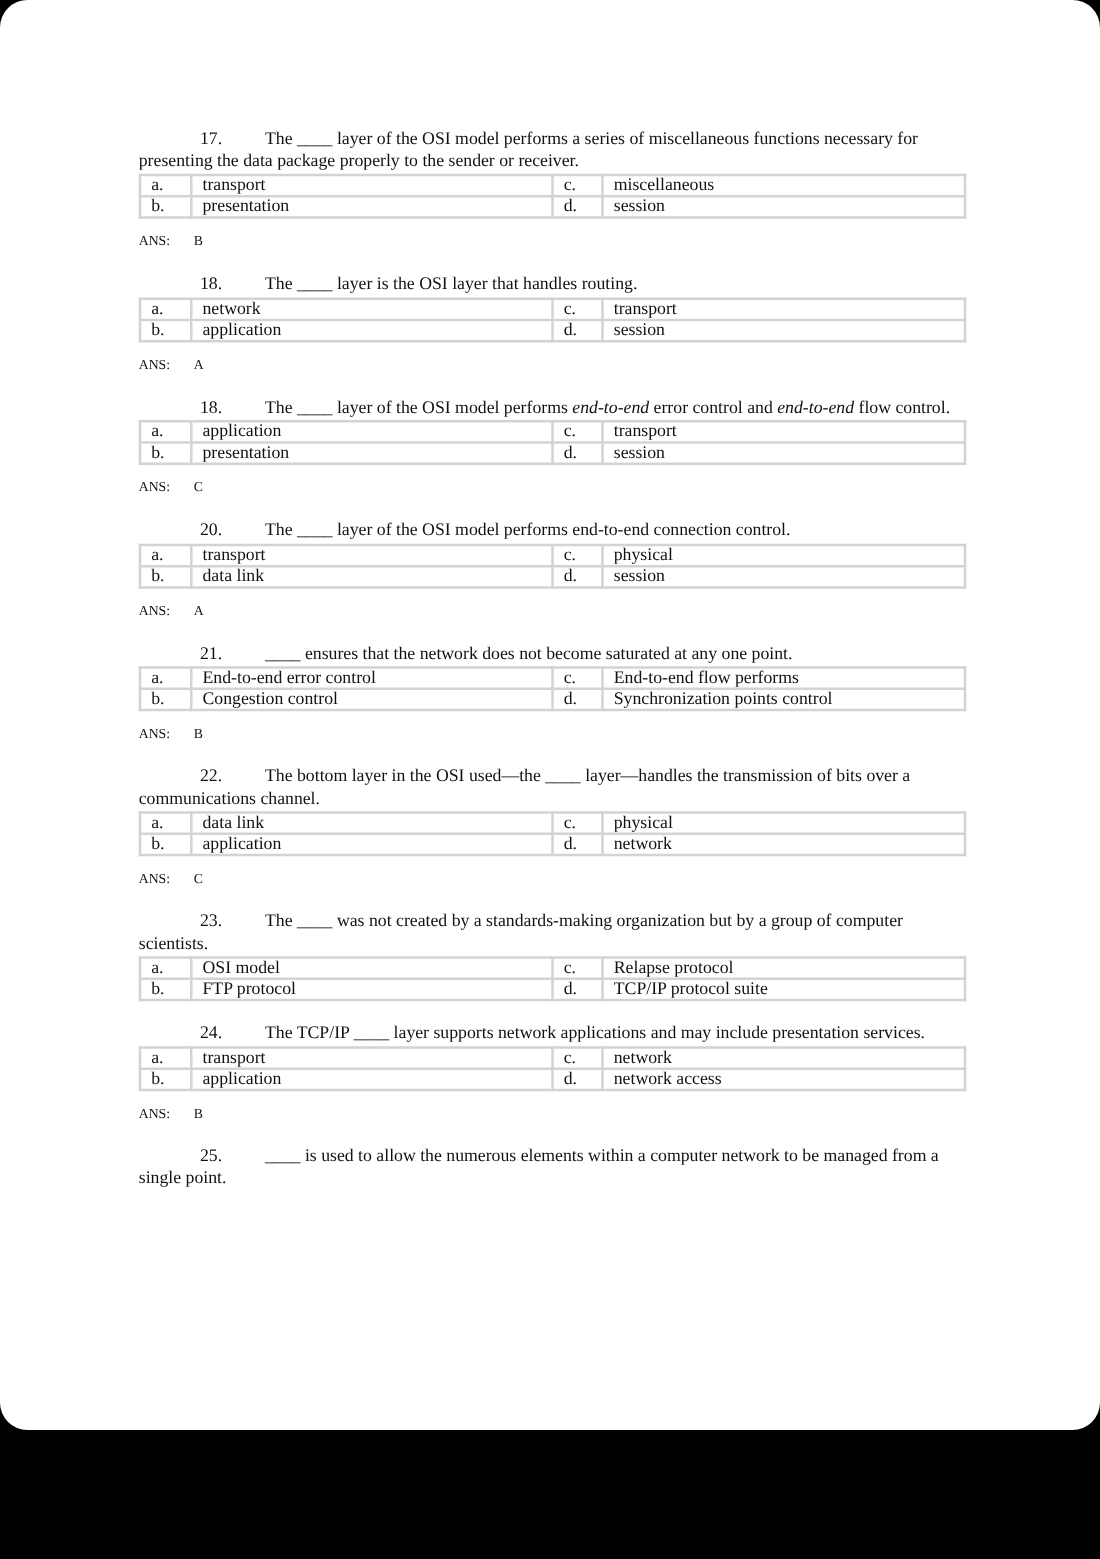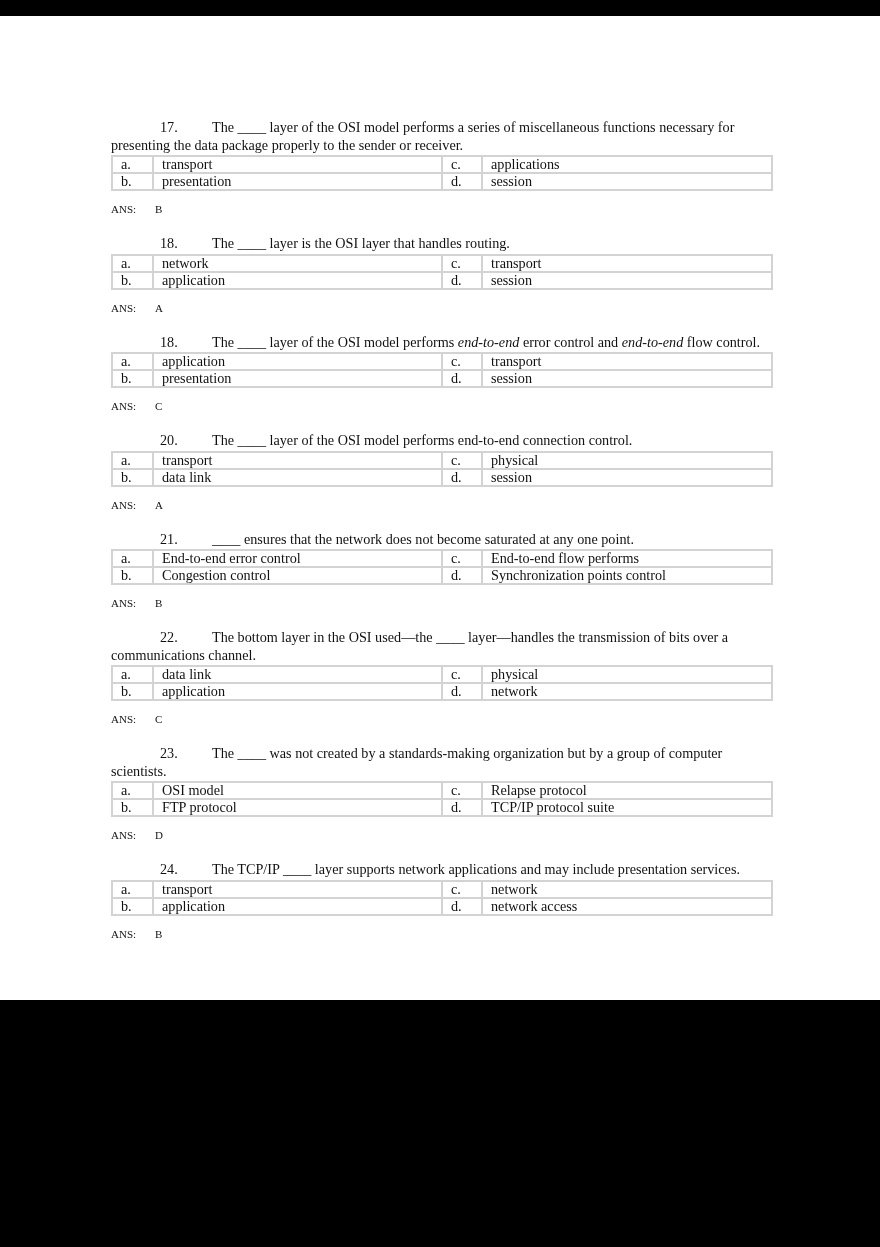--- a/index.html
+++ b/index.html
@@ -1,22 +1,23 @@
 <!DOCTYPE html>
 <html><head>
 <meta charset="utf-8">
 <style>
   html, body { margin: 0; padding: 0; }
   body {
     width: 880px; height: 1247px; background: #000; overflow: hidden;
     font-family: "Liberation Serif", "DejaVu Serif", serif; color: #111;
   }
   .page {
-    position: absolute; left: 0; top: 16px; width: 880px; height: 984px;
+    position: absolute; left: 0; top: 0; width: 880px; height: 1144px;
     background: #fff;
+    border-radius: 22px;
   }
   .content { position: absolute; left: 111px; top: 103px; width: 660px; }
   .question { margin: 0; }
   .stem {
     font-size: 14.2px; line-height: 17.5px; margin: 0; padding: 0;
   }
   .stem .num { display: inline-block; width: 52px; padding-left: 49px; box-sizing: content-box; }
   .stem .num { margin-left: 0; }
   .stem em { }
   table.choices {
@@ -48,21 +49,21 @@
             <col class="l">
             <col class="t">
             <col class="l2">
             <col class="t2">
           </colgroup>
         <tbody>
             <tr>
           <td>a.</td>
           <td>transport</td>
           <td>c.</td>
-          <td>applications</td>
+          <td>miscellaneous</td>
         </tr>
         <tr>
           <td>b.</td>
           <td>presentation</td>
           <td>d.</td>
           <td>session</td>
         </tr>
       </tbody>
         </table>
       <p class="ans"><span class="lbl">ANS:</span><span>B</span></p>
@@ -226,21 +227,20 @@
           <td>Relapse protocol</td>
         </tr>
         <tr>
           <td>b.</td>
           <td>FTP protocol</td>
           <td>d.</td>
           <td>TCP/IP protocol suite</td>
         </tr>
       </tbody>
         </table>
-      <p class="ans"><span class="lbl">ANS:</span><span>D</span></p>
     </div>
     <div class="q-gap"></div>
 
     <div class="question">
       <p class="stem"><span class="num">24.</span><span>The TCP/IP ____ layer supports network applications and may include presentation services.</span></p>
       <table class="choices">
         <colgroup>
             <col class="l">
             <col class="t">
             <col class="l2">
@@ -258,15 +258,18 @@
           <td>application</td>
           <td>d.</td>
           <td>network access</td>
         </tr>
       </tbody>
         </table>
       <p class="ans"><span class="lbl">ANS:</span><span>B</span></p>
     </div>
     <div class="q-gap"></div>
 
+    <div class="question">
+      <p class="stem"><span class="num">25.</span><span>____ is used to allow the numerous elements within a computer network to be managed from a single point.</span></p>
+    </div>
 
   </div>
 </div>
 
 </body></html>

